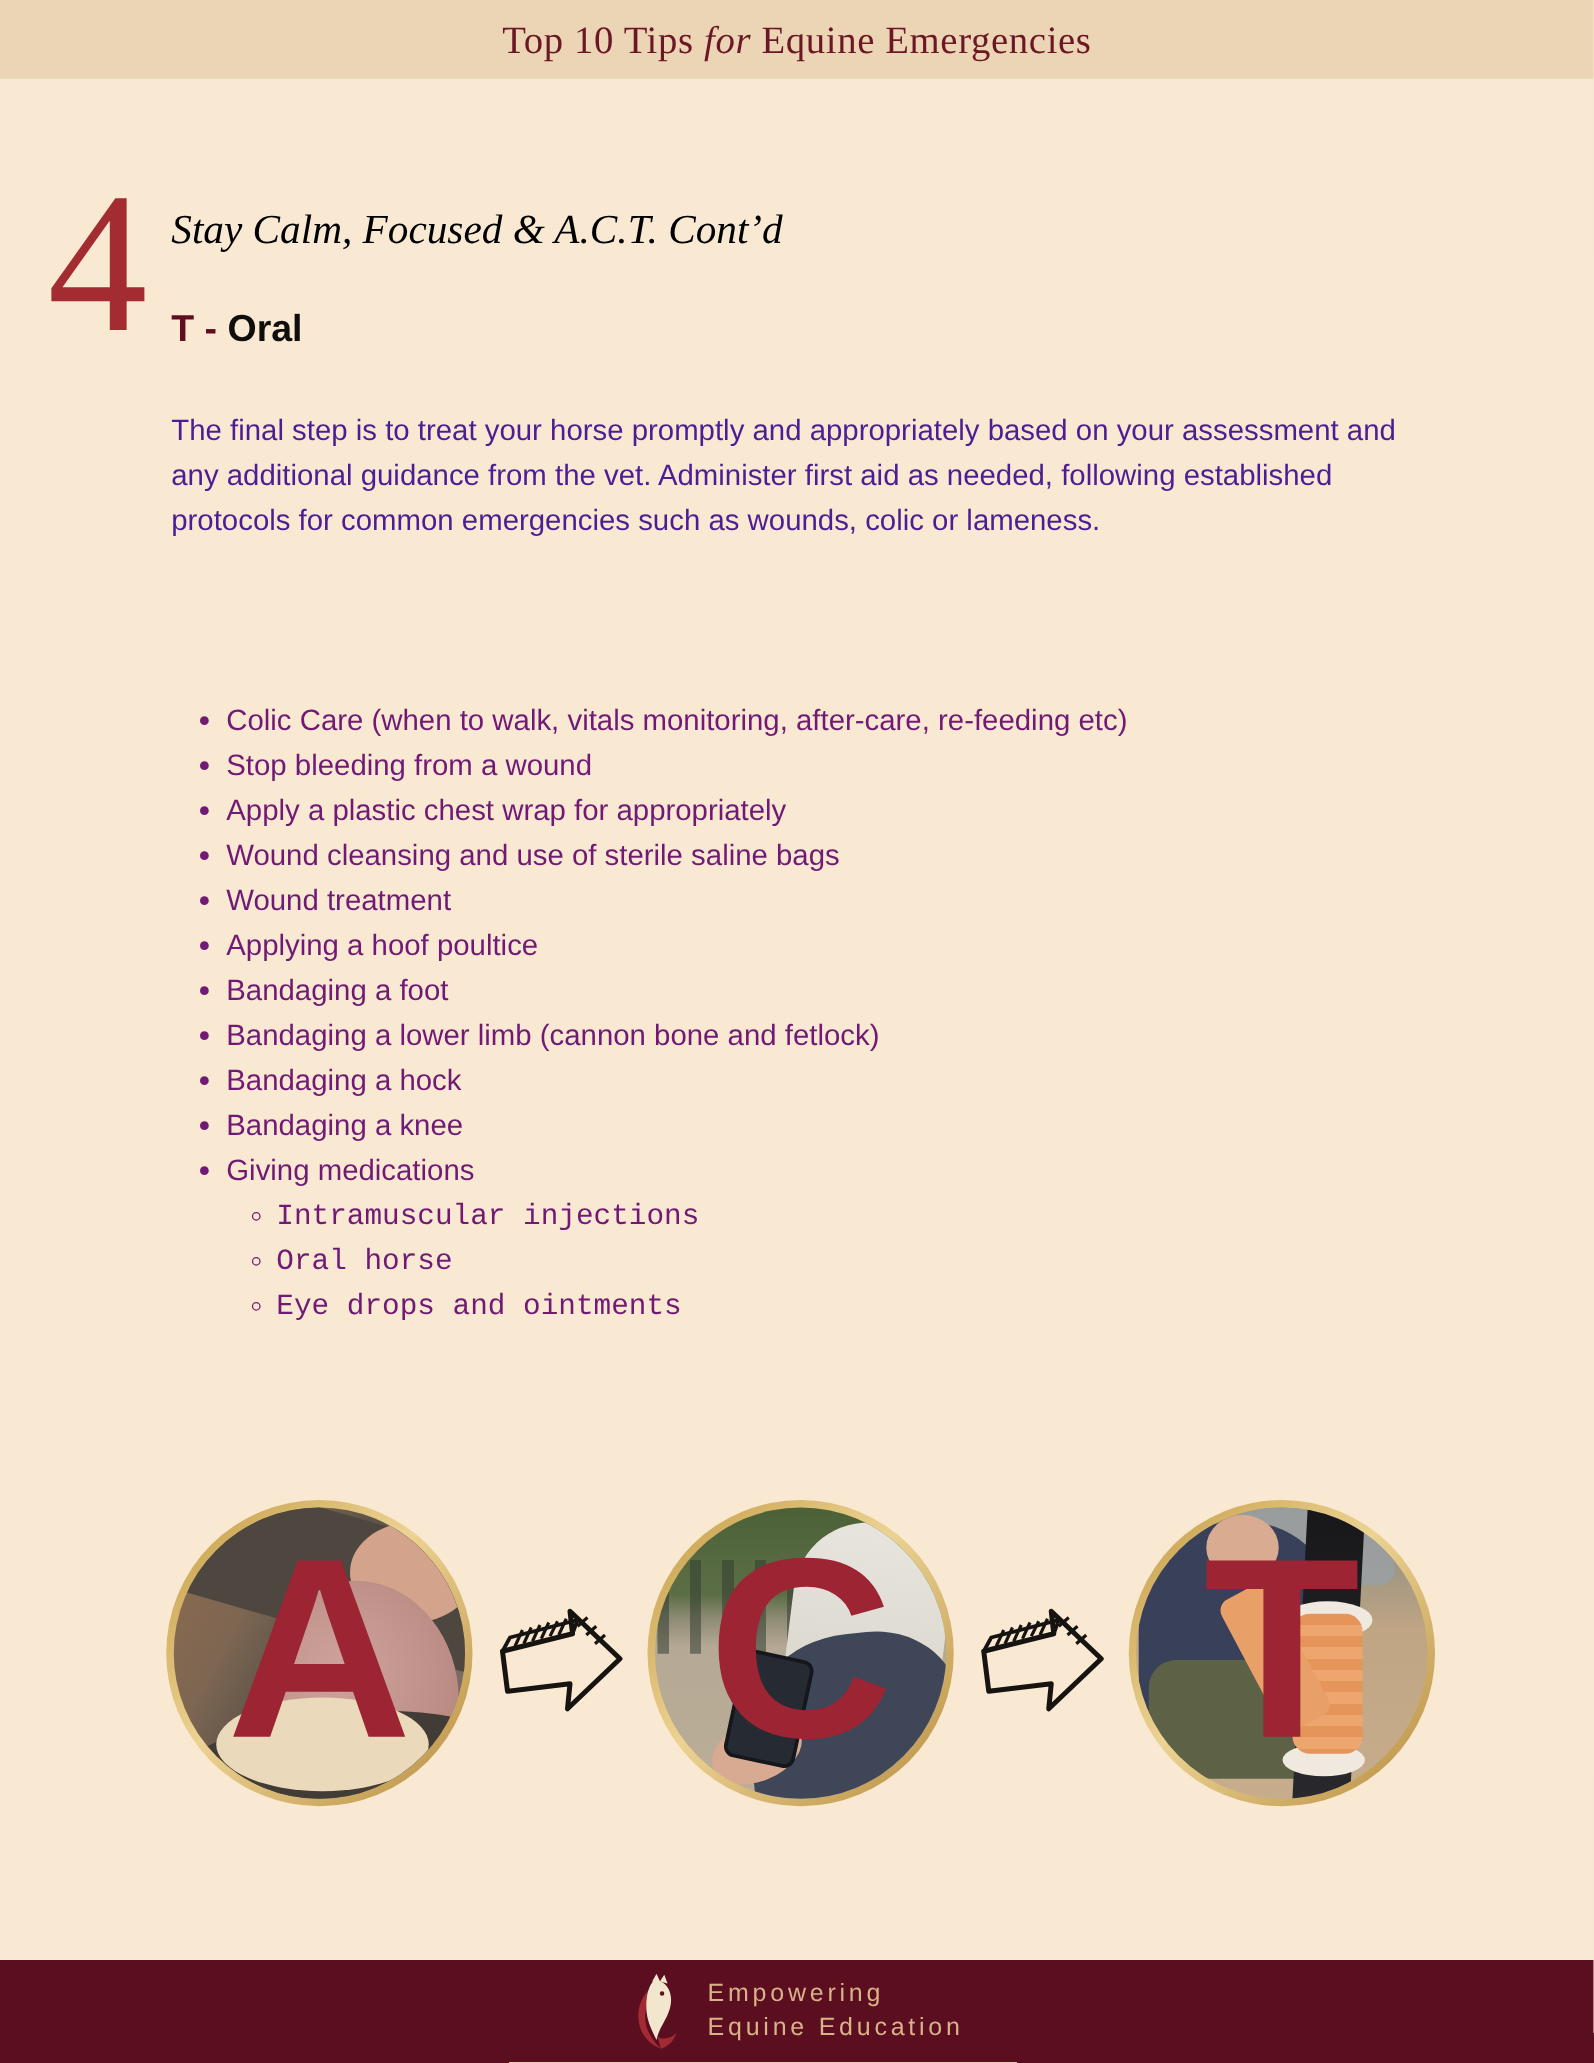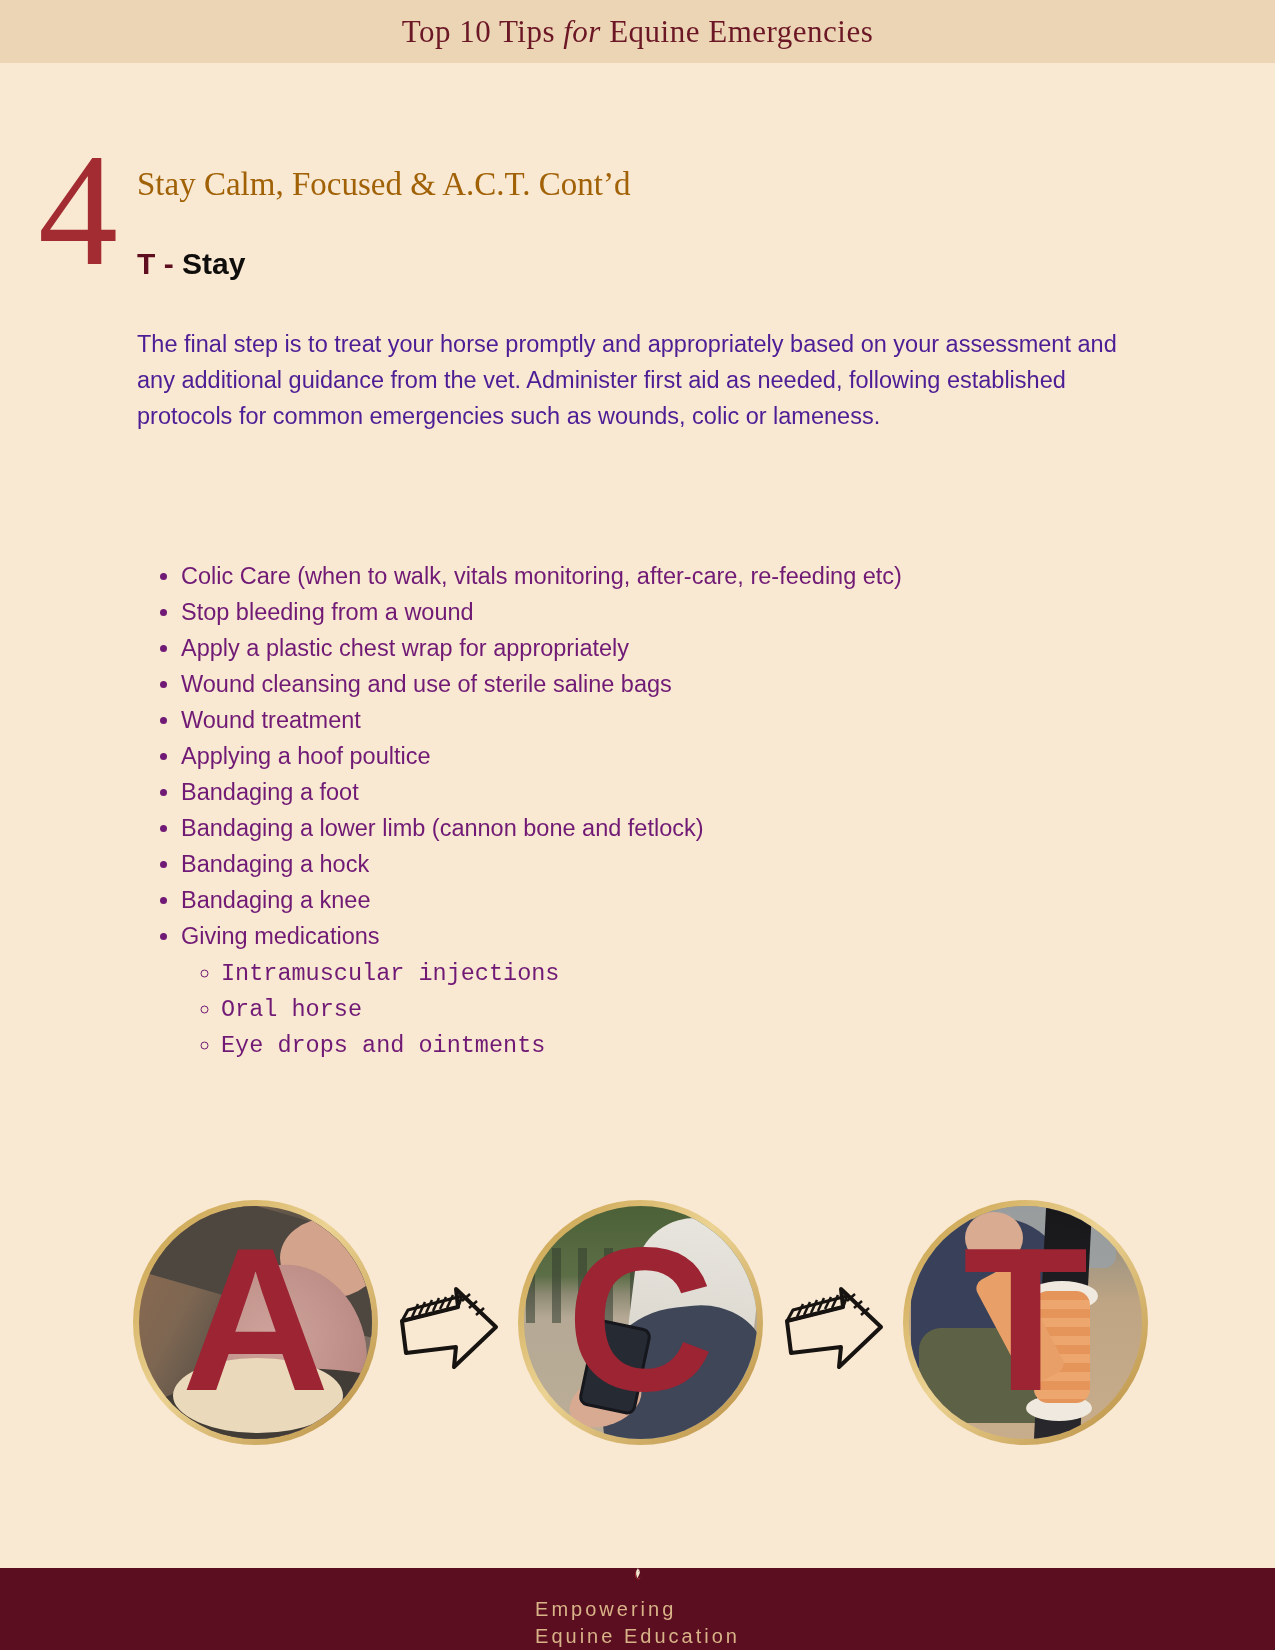--- a/index.html
+++ b/index.html
@@ -12,21 +12,21 @@
   .header-title{font-family:"Liberation Serif","DejaVu Serif",serif;font-size:31px;
                 color:#6b1726;letter-spacing:.5px;}
   .header-title em{font-style:italic;}
 
   
   .tip-number{position:absolute;left:38px;top:130px;line-height:1;
               font-family:"Liberation Serif","DejaVu Serif",serif;
               font-size:160px;color:#a22c31;}
   .section-heading{position:absolute;left:137px;top:166px;
                    font-family:"Liberation Serif","DejaVu Serif",serif;
-                   font-size:33px;color:#a16207;}
+                   font-size:33px;color:#000000;font-style:italic;}
   .subheading{position:absolute;left:137px;top:247px;font-size:30px;font-weight:bold;
               color:#0f0e0c;}
   .subheading .accent{color:#5f0e20;}
 
   
   .para{position:absolute;left:137px;color:#4c1d95;font-size:23.5px;line-height:36px;}
   .p1{top:326px;width:1015px;}
   .p2{top:498px;width:1060px;}
   .p3{top:1098px;width:1035px;}
 
@@ -83,37 +83,37 @@
         background:linear-gradient(#17171a,#2a2a2e);}
   .photo-t .fluff{width:72px;height:30px;background:#efe9df;border-radius:50%;right:44px;bottom:128px;}
   .photo-t .fluff2{width:66px;height:26px;background:#efe9df;border-radius:50%;right:50px;bottom:18px;}
   .photo-t .roll{width:56px;height:112px;bottom:36px;right:52px;border-radius:14px;
         background:repeating-linear-gradient(180deg,#e5945a 0 9px,#eda76e 9px 18px);}
   .photo-t .strip{width:118px;height:44px;background:#e8a068;border-radius:10px;
         left:52px;top:98px;transform:rotate(62deg);}
 
   
   .footer{position:absolute;left:0;bottom:0;width:100%;height:82px;background:#5a0e20;
-          display:flex;align-items:center;justify-content:center;gap:16px;flex-direction:column;}
+          display:flex;align-items:center;justify-content:center;gap:16px;}
   .brand-text{color:#d9b388;font-size:20px;letter-spacing:3px;line-height:27px;}
 </style>
 </head>
 <body>
 
 <div class="page">
 
   <div class="header">
     <div class="header-title"><span>Top 10 Tips </span><em>for</em><span> Equine Emergencies</span></div>
   </div>
 
   <div class="tip-number">4</div>
 
   <div class="section-heading">Stay Calm, Focused &amp; A.C.T. Cont’d</div>
 
-  <div class="subheading"><span class="accent">T - </span><span>Stay</span></div>
+  <div class="subheading"><span class="accent">T - </span><span>Oral</span></div>
 
   <div class="para p1">The final step is to treat your horse promptly and appropriately based on your assessment and any additional guidance from the vet. Administer first aid as needed, following established protocols for common emergencies such as wounds, colic or lameness.</div>
 
 
   <ul class="skills">
     <li>Colic Care (when to walk, vitals monitoring, after-care, re-feeding etc)</li>
     <li>Stop bleeding from a wound</li>
     <li>Apply a plastic chest wrap for appropriately</li>
     <li>Wound cleansing and use of sterile saline bags</li>
     <li>Wound treatment</li>

